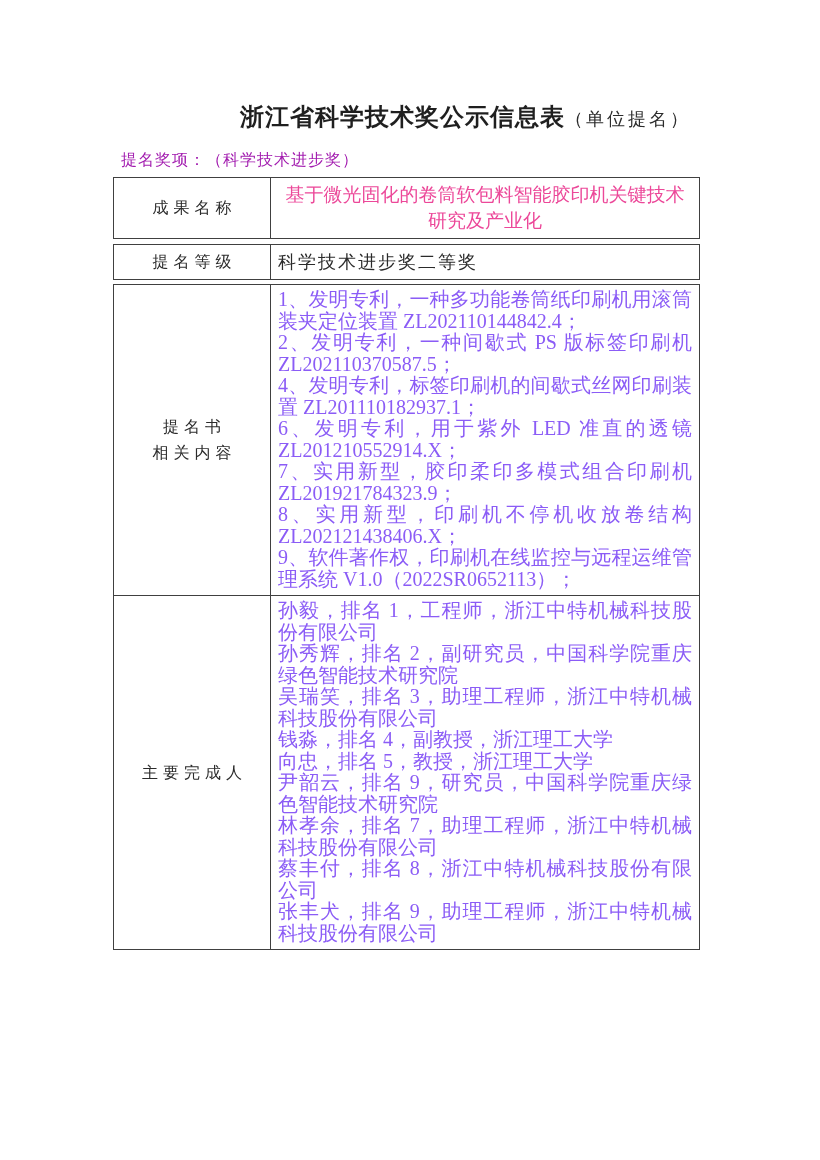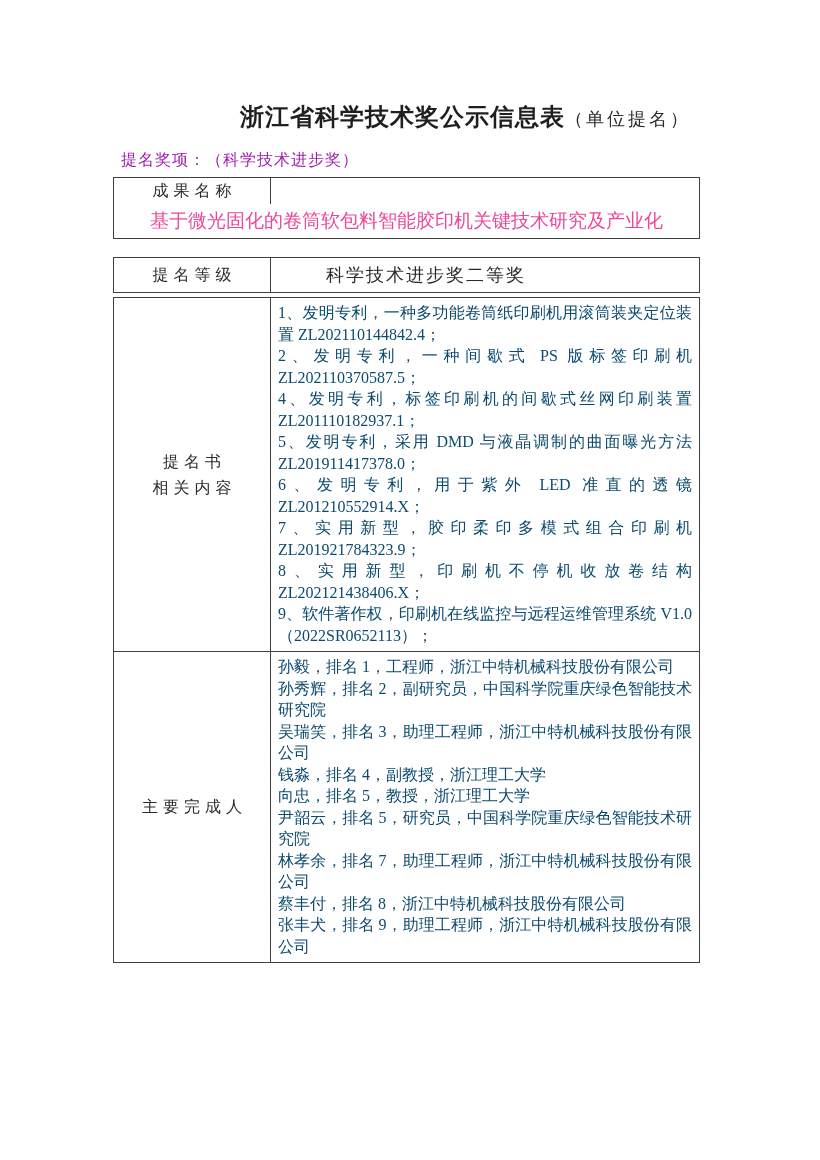--- a/index.html
+++ b/index.html
@@ -45,22 +45,22 @@
     letter-spacing: 1px;
     color: #a21caf;
   }
   .tbl { margin-top: 6px; }
   .row-box {
     border: 1px solid #404040;
     width: 587px;
     display: flex;
     align-items: stretch;
   }
-  .row-box.gap5 { margin-bottom: 18px; flex-direction: column; }
-  .row-box.gap4 { margin-bottom: 4px; gap: 48px; }
+  .row-box.gap5 { margin-bottom: 5px; }
+  .row-box.gap4 { margin-bottom: 4px; }
   .merged-box {
     border: 1px solid #404040;
     width: 587px;
   }
   .inner-row { display: flex; align-items: stretch; }
   .inner-row + .inner-row { border-top: 1px solid #404040; }
   .label-cell {
     width: 157px;
     min-width: 157px;
     border-right: 1px solid #404040;
@@ -92,24 +92,24 @@
     letter-spacing: 2px;
     color: #2b2b2b;
   }
   .row-result { height: 62px; }
   .row-grade  { height: 36px; }
   .list-cell {
     flex: 1;
     padding: 4px 7px 5px 7px;
   }
   .list-cell .line {
-    font-size: 16px;
+    font-size: 20px;
     line-height: 21.5px;
     text-align: justify;
-    color: #0c4a6e;
+    color: #8b5cf6;
   }
 </style>
 </head>
 <body>
 
 <div class="page">
   <div class="content">
 
     <div class="doc-title">
       <span class="main">浙江省科学技术奖公示信息表</span><span class="suffix">（单位提名）</span>
@@ -137,37 +137,36 @@
 
         <div class="inner-row">
           <div class="label-cell">
             <div>提名书</div>
             <div>相关内容</div>
           </div>
           <div class="list-cell">
             <div class="line">1、发明专利，一种多功能卷筒纸印刷机用滚筒装夹定位装置 ZL202110144842.4；</div>
             <div class="line">2、发明专利，一种间歇式 PS 版标签印刷机 ZL202110370587.5；</div>
             <div class="line">4、发明专利，标签印刷机的间歇式丝网印刷装置 ZL201110182937.1；</div>
-            <div class="line">5、发明专利，采用 DMD 与液晶调制的曲面曝光方法 ZL201911417378.0；</div>
             <div class="line">6、发明专利，用于紫外 LED 准直的透镜 ZL201210552914.X；</div>
             <div class="line">7、实用新型，胶印柔印多模式组合印刷机 ZL201921784323.9；</div>
             <div class="line">8、实用新型，印刷机不停机收放卷结构 ZL202121438406.X；</div>
             <div class="line">9、软件著作权，印刷机在线监控与远程运维管理系统 V1.0（2022SR0652113）；</div>
           </div>
         </div>
 
         <div class="inner-row">
           <div class="label-cell">主要完成人</div>
           <div class="list-cell">
             <div class="line">孙毅，排名 1，工程师，浙江中特机械科技股份有限公司</div>
             <div class="line">孙秀辉，排名 2，副研究员，中国科学院重庆绿色智能技术研究院</div>
             <div class="line">吴瑞笑，排名 3，助理工程师，浙江中特机械科技股份有限公司</div>
             <div class="line">钱淼，排名 4，副教授，浙江理工大学</div>
             <div class="line">向忠，排名 5，教授，浙江理工大学</div>
-            <div class="line">尹韶云，排名 5，研究员，中国科学院重庆绿色智能技术研究院</div>
+            <div class="line">尹韶云，排名 9，研究员，中国科学院重庆绿色智能技术研究院</div>
             <div class="line">林孝余，排名 7，助理工程师，浙江中特机械科技股份有限公司</div>
             <div class="line">蔡丰付，排名 8，浙江中特机械科技股份有限公司</div>
             <div class="line">张丰犬，排名 9，助理工程师，浙江中特机械科技股份有限公司</div>
           </div>
         </div>
 
       </div>
     </div>
   </div>
 </div>

